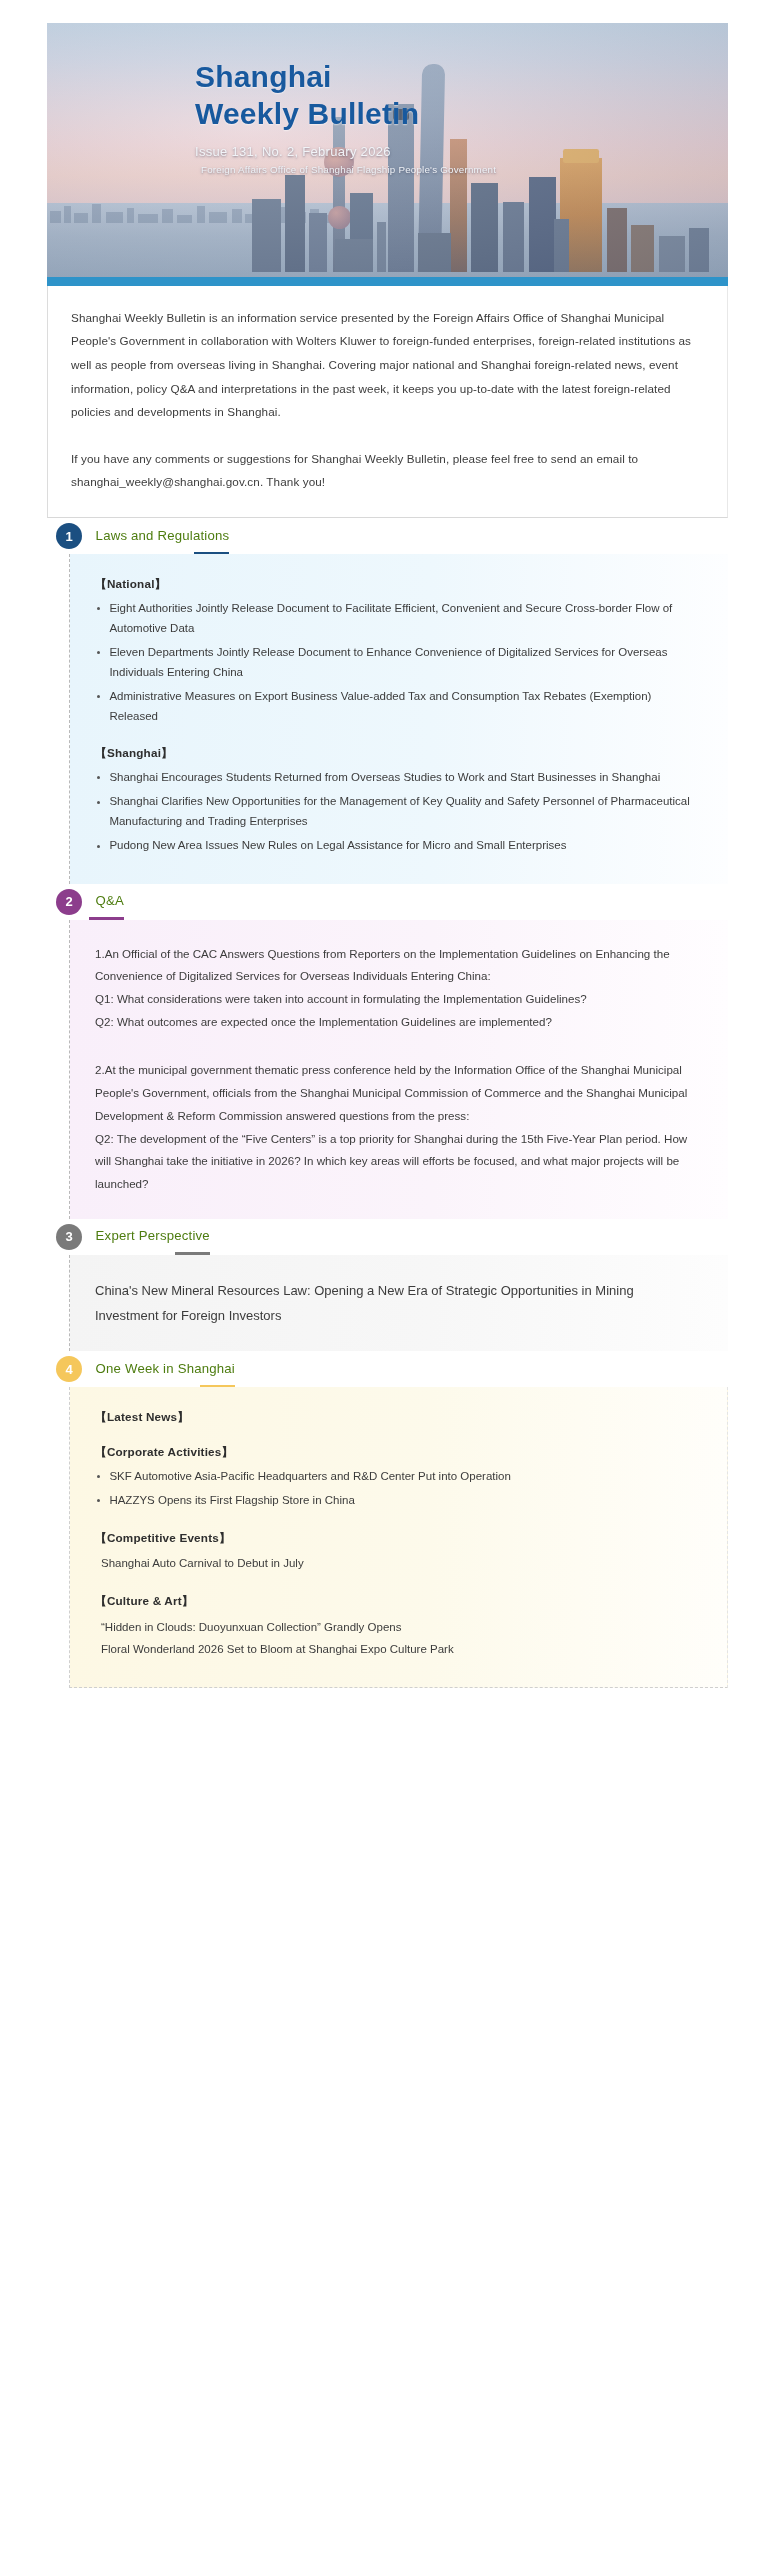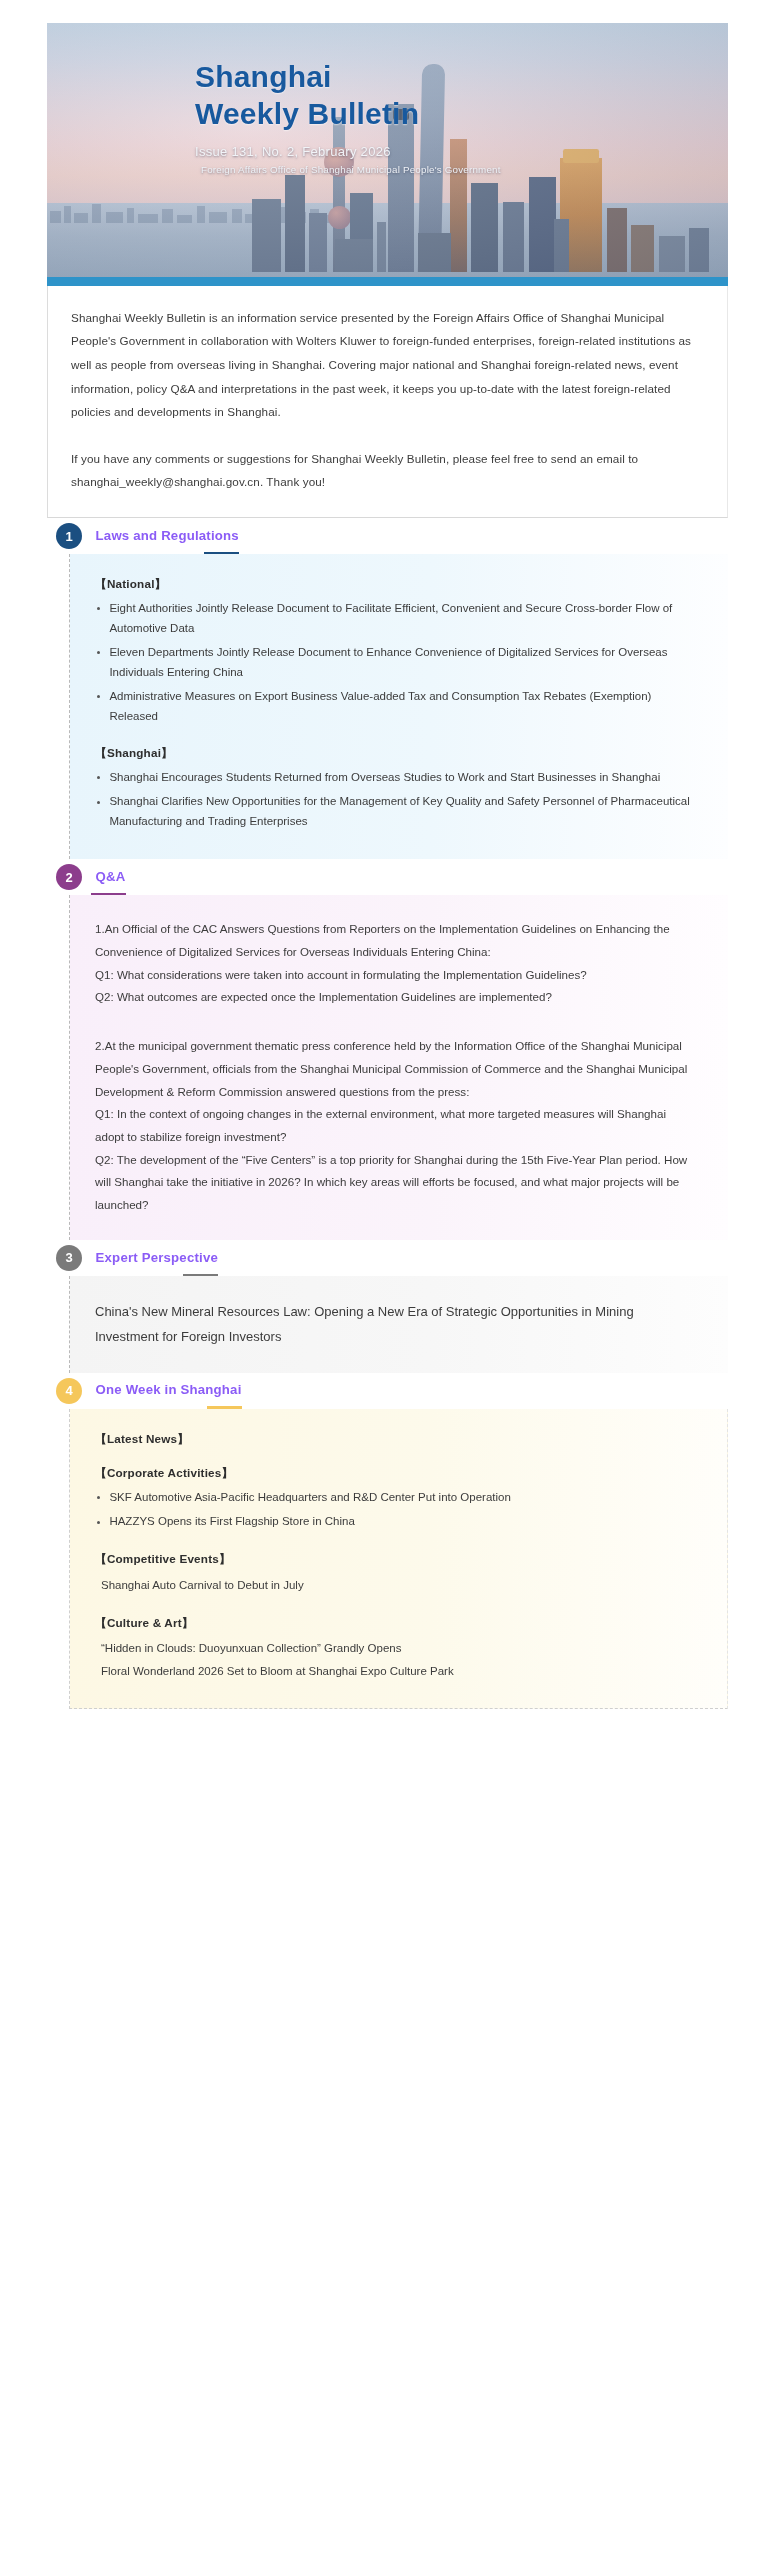--- a/index.html
+++ b/index.html
@@ -257,22 +257,22 @@
     position: relative;
     z-index: 4;
   }
   .sec-title-wrap {
     margin-left: 13.6px;
     position: relative;
     padding-bottom: 1.5px;
   }
   .sec-title {
     font-size: 13.2px;
-    font-weight: 700;
-    color: #8b5cf6;
+    font-weight: 400;
+    color: #4d7c0f;
     letter-spacing: 0.2px;
     white-space: nowrap;
   }
   .sec-underline {
     position: absolute;
     bottom: -9.8px;
     height: 2.3px;
     width: 35px;
   }
 
@@ -403,21 +403,21 @@
       <b style="left:174px;width:33px;height:39px;background:#69798f"></b>
       <b style="left:310px;width:15px;height:53px;background:#6b7c94"></b>
     </div>
 
     <div class="hero-vignette"></div>
 
     <div class="hero-text">
       <div class="hero-title" style="color: rgb(24, 89, 158);">Shanghai</div>
       <div class="hero-title" style="color: rgb(24, 89, 158);">Weekly Bulletin</div>
       <div class="hero-issue">Issue 131, No. 2, February 2026</div>
-      <div class="hero-org">Foreign Affairs Office of Shanghai Municipal People's Government</div>
+      <div class="hero-org">Foreign Affairs Office of Shanghai Flagship People's Government</div>
     </div>
 
     <div class="hero-bottombar" style="background: rgb(46, 147, 201);"></div>
   </div>
 
   <div class="intro">
     <p>Shanghai Weekly Bulletin is an information service presented by the Foreign Affairs Office of Shanghai Municipal People's Government in collaboration with Wolters Kluwer to foreign-funded enterprises, foreign-related institutions as well as people from overseas living in Shanghai. Covering major national and Shanghai foreign-related news, event information, policy Q&amp;A and interpretations in the past week, it keeps you up-to-date with the latest foreign-related policies and developments in Shanghai.</p>
     <p>If you have any comments or suggestions for Shanghai Weekly Bulletin, please feel free to send an email to shanghai_weekly@shanghai.gov.cn. Thank you!</p>
   </div>
 
@@ -438,20 +438,21 @@
                 <li>Eight Authorities Jointly Release Document to Facilitate Efficient, Convenient and Secure Cross-border Flow of Automotive Data</li>
                 <li>Eleven Departments Jointly Release Document to Enhance Convenience of Digitalized Services for Overseas Individuals Entering China</li>
                 <li>Administrative Measures on Export Business Value-added Tax and Consumption Tax Rebates (Exemption) Released</li>
               </ul>
             </div>
             <div class="grp">
               <div class="grp-title">【Shanghai】</div>
               <ul class="bullets">
                 <li>Shanghai Encourages Students Returned from Overseas Studies to Work and Start Businesses in Shanghai</li>
                 <li>Shanghai Clarifies New Opportunities for the Management of Key Quality and Safety Personnel of Pharmaceutical Manufacturing and Trading Enterprises</li>
+                <li>Pudong New Area Issues New Rules on Legal Assistance for Micro and Small Enterprises</li>
               </ul>
             </div>
           </div>
         </div>
       </div>
       <div class="section sec-2">
         <div class="sec-head">
           <div class="sec-badge" style="background: rgb(140, 61, 140);">2</div>
           <div class="sec-title-wrap">
             <div class="sec-title">Q&amp;A</div>
@@ -460,21 +461,20 @@
         </div>
         <div class="sec-body">
           <div class="sec-body-inner">
             <div class="qa-block">
               <p>1.An Official of the CAC Answers Questions from Reporters on the Implementation Guidelines on Enhancing the Convenience of Digitalized Services for Overseas Individuals Entering China:</p>
               <p>Q1: What considerations were taken into account in formulating the Implementation Guidelines?</p>
               <p>Q2: What outcomes are expected once the Implementation Guidelines are implemented?</p>
             </div>
             <div class="qa-block">
               <p>2.At the municipal government thematic press conference held by the Information Office of the Shanghai Municipal People's Government, officials from the Shanghai Municipal Commission of Commerce and the Shanghai Municipal Development &amp; Reform Commission answered questions from the press:</p>
-              <p>Q1: In the context of ongoing changes in the external environment, what more targeted measures will Shanghai adopt to stabilize foreign investment?</p>
               <p>Q2: The development of the “Five Centers” is a top priority for Shanghai during the 15th Five-Year Plan period. How will Shanghai take the initiative in 2026? In which key areas will efforts be focused, and what major projects will be launched?</p>
             </div>
           </div>
         </div>
       </div>
       <div class="section sec-3">
         <div class="sec-head">
           <div class="sec-badge" style="background: rgb(122, 122, 122);">3</div>
           <div class="sec-title-wrap">
             <div class="sec-title">Expert Perspective</div>

